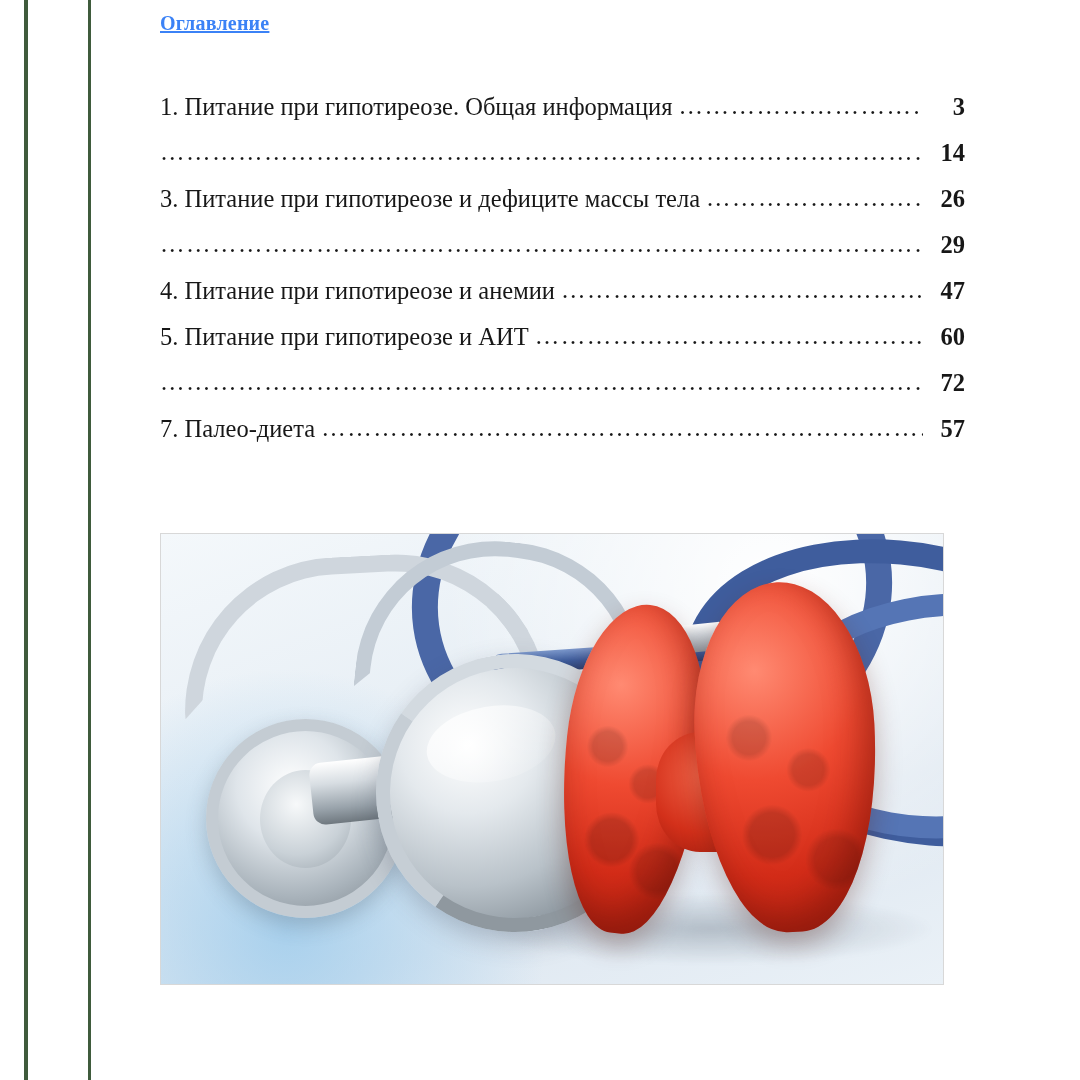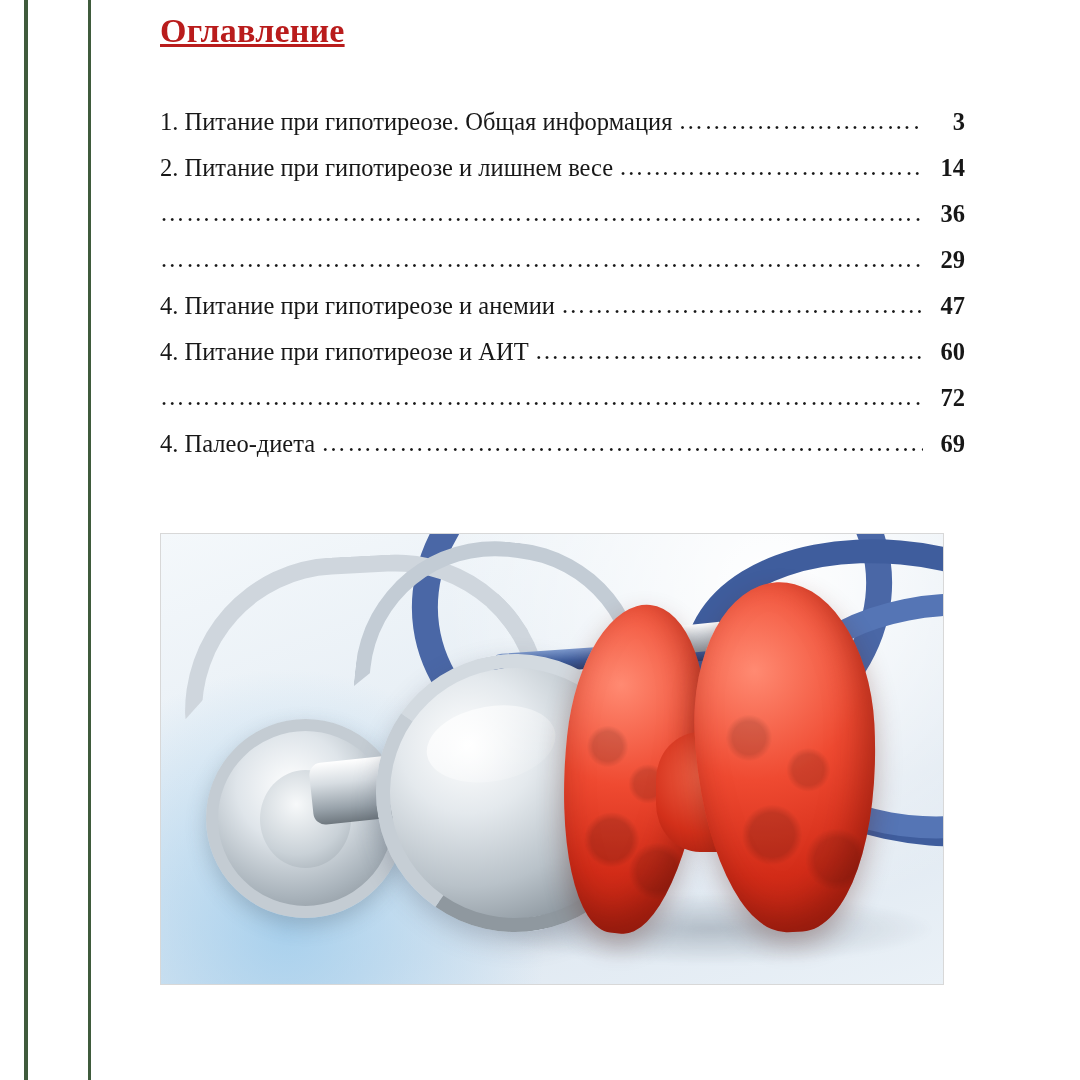--- a/index.html
+++ b/index.html
@@ -35,24 +35,24 @@
   .content {
     position: absolute;
     left: 160px;
     top: 0;
     width: 820px;
     height: 1080px;
   }
   .doc-title {
     margin: 0;
     padding-top: 12px;
-    font-size: 34px;
+    font-size: 20px;
     font-weight: bold;
     text-decoration: underline;
-    color: #b91c1c;
+    color: #3b82f6;
     letter-spacing: 0.2px;
   }
   .toc {
     margin-top: 58px;
     width: 805px;
   }
   .toc-row {
     display: flex;
     align-items: baseline;
     font-size: 24.5px;
@@ -286,56 +286,56 @@
 
     <div class="toc">
 
       <div class="toc-row">
         <span class="toc-label">1. Питание при гипотиреозе. Общая информация</span>
         <span class="toc-leader">……………………………………………………………………………………………………………………</span>
         <span class="toc-page">3</span>
       </div>
 
       <div class="toc-row">
-        <span class="toc-label">2. Питание при гипотиреозе и лишнем весе</span>
         <span class="toc-leader">……………………………………………………………………………………………………………………</span>
         <span class="toc-page">14</span>
       </div>
 
       <div class="toc-row">
-        <span class="toc-leader">……………………………………………………………………………………………………………………</span>
-        <span class="toc-page">36</span>
+        <span class="toc-label">3. Питание при гипотиреозе и дефиците массы тела</span>
+        <span class="toc-leader">……………………………………………………………………………………………………………………</span>
+        <span class="toc-page">26</span>
       </div>
 
       <div class="toc-row">
         <span class="toc-leader">……………………………………………………………………………………………………………………</span>
         <span class="toc-page">29</span>
       </div>
 
       <div class="toc-row">
         <span class="toc-label">4. Питание при гипотиреозе и анемии</span>
         <span class="toc-leader">……………………………………………………………………………………………………………………</span>
         <span class="toc-page">47</span>
       </div>
 
       <div class="toc-row">
-        <span class="toc-label">4. Питание при гипотиреозе и АИТ</span>
+        <span class="toc-label">5. Питание при гипотиреозе и АИТ</span>
         <span class="toc-leader">……………………………………………………………………………………………………………………</span>
         <span class="toc-page">60</span>
       </div>
 
       <div class="toc-row">
         <span class="toc-leader">……………………………………………………………………………………………………………………</span>
         <span class="toc-page">72</span>
       </div>
 
       <div class="toc-row">
-        <span class="toc-label">4. Палео-диета</span>
-        <span class="toc-leader">……………………………………………………………………………………………………………………</span>
-        <span class="toc-page">69</span>
+        <span class="toc-label">7. Палео-диета</span>
+        <span class="toc-leader">……………………………………………………………………………………………………………………</span>
+        <span class="toc-page">57</span>
       </div>
 
     </div>
   </div>
 
   <div class="figure">
     <div class="photo">
 
       <div class="tube tube-1"></div>
       <div class="tube tube-2"></div>

